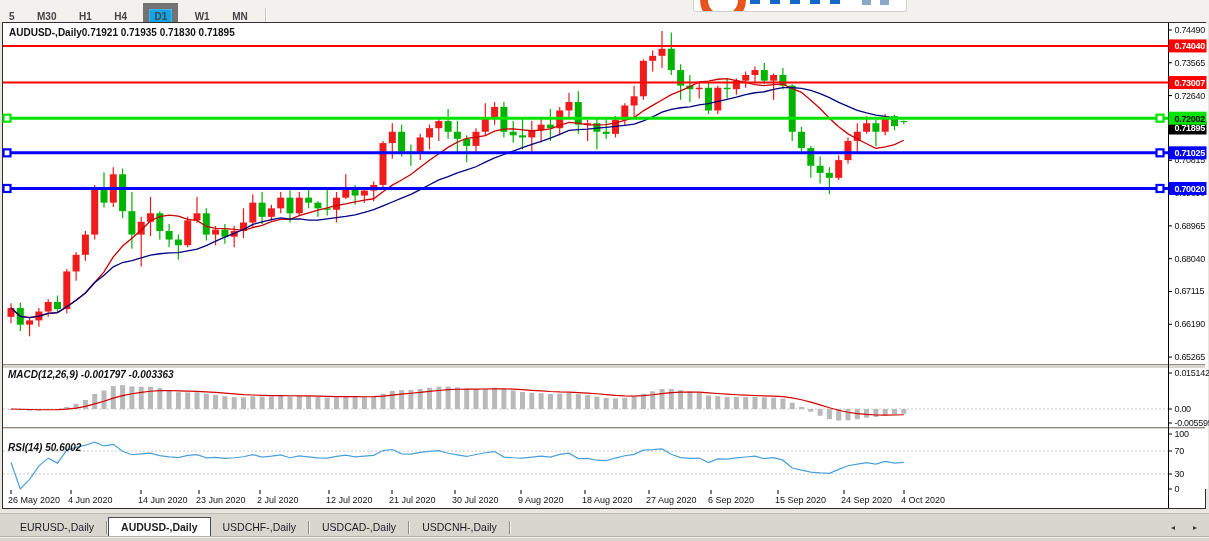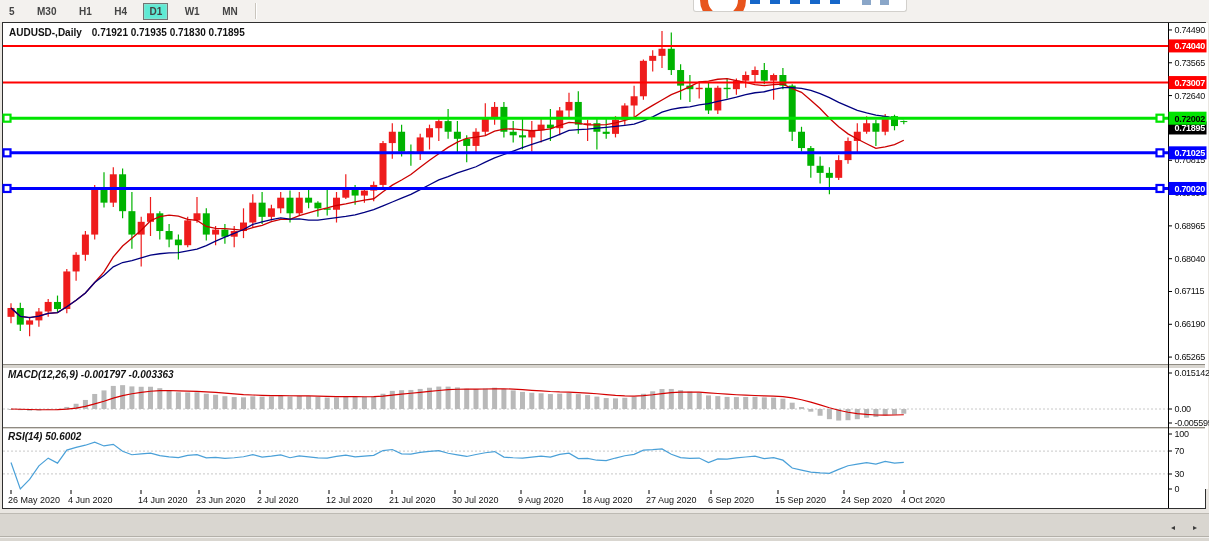--- a/index.html
+++ b/index.html
@@ -3,40 +3,40 @@
 <meta charset="utf-8">
 <style>
   html,body{margin:0;padding:0;background:#e9e6e1;width:1209px;height:541px;overflow:hidden;
             font-family:"Liberation Sans",sans-serif;-webkit-font-smoothing:antialiased;}
   .screen{position:relative;width:1209px;height:541px;}
 
   
   .toolbar{position:absolute;left:0;top:0;width:1209px;height:22px;background:#f3f1ee;}
   .tf{display:inline-block;margin:3px 3px 0 3px;padding:2px 5px;font-size:10px;font-weight:bold;
       color:#444;border:1px solid transparent;cursor:default;}
-  .tf.active{border:1px solid #737373;background:#5eead4;box-shadow:inset 0 0 2px #d8d4cc;}
+  .tf.active{border:6px solid #737373;background:#0ea5e9;box-shadow:inset 0 0 2px #d8d4cc;}
   .tb-sep{display:inline-block;vertical-align:middle;width:1px;height:16px;background:#c9c5bd;
           border-right:1px solid #fff;margin:0 4px;}
   
   .logo{position:absolute;left:693px;top:-3px;width:212px;height:14px;background:#fff;
         border:1px solid #d2d0cc;border-top:none;border-radius:0 0 3px 3px;overflow:hidden;}
   .logo .arc{position:absolute;left:6px;top:-20px;width:30px;height:30px;border:8px solid #e8541c;
              border-radius:50%;}
   .logo .b{position:absolute;top:2px;width:10px;height:5px;background:#1667c9;}
   .logo .g{position:absolute;top:2px;width:9px;height:6px;background:#8aa6c8;}
 
   
   .chart-window{position:absolute;left:0;top:22px;width:1209px;height:489px;}
   svg{display:block;}
   svg text{font-family:"Liberation Sans",sans-serif;}
   .chart-title{position:absolute;left:9px;top:5px;font-size:10px;font-weight:bold;color:#111;}
-  .chart-title .ohlc{margin-left:10px;font-weight:bold;}
+  .chart-title .ohlc{font-weight:bold;}
   .ind-label{position:absolute;left:8px;font-size:10px;font-weight:bold;color:#111;font-style:italic;}
   .ind-label.macd{top:347px;}
-  .ind-label.rsi{top:409px;}
+  .ind-label.rsi{top:420px;}
 
   
   .tabbar{position:absolute;left:0;top:513px;width:1209px;height:28px;background:#d9d6d0;
           border-top:1px solid #bdbab3;}
   .tabs{position:absolute;left:8px;top:3px;height:20px;display:flex;align-items:center;}
   .tab{padding:2px 12px;font-size:10.5px;color:#1d1d1d;white-space:nowrap;cursor:default;}
   .tab.active{background:#fff;border:1px solid #4a4a4a;font-weight:bold;padding:3px 12px;}
   .tab-sep{width:1px;height:13px;background:#8f8c86;border-right:1px solid #f4f2ee;}
   .tab-scroll{position:absolute;right:6px;top:5px;display:flex;gap:6px;}
   .tsbtn{width:16px;height:16px;font-size:8px;color:#3a3a3a;display:flex;align-items:center;
@@ -469,19 +469,30 @@
         <text x="1174.5" y="99.69148936170201" font-size="9px" font-weight="bold" fill="#000000" letter-spacing="-0.3">0.72002</text>
       </svg>
     <div class="chart-title">
       <span>AUDUSD-,Daily</span><span class="ohlc">0.71921 0.71935 0.71830 0.71895</span>
     </div>
     <div class="ind-label macd">MACD(12,26,9) -0.001797 -0.003363</div>
     <div class="ind-label rsi">RSI(14) 50.6002</div>
   </div>
 
   <div class="tabbar">
+    <div class="tabs">
+      <span class="tab">EURUSD-,Daily</span>
+      <span class="tab-sep"></span>
+      <span class="tab active">AUDUSD-,Daily</span>
+      <span class="tab">USDCHF-,Daily</span>
+      <span class="tab-sep"></span>
+      <span class="tab">USDCAD-,Daily</span>
+      <span class="tab-sep"></span>
+      <span class="tab">USDCNH-,Daily</span>
+      <span class="tab-sep"></span>
+    </div>
     <div class="tab-scroll">
       <span class="tsbtn">◂</span>
       <span class="tsbtn">▸</span>
     </div>
     <div class="groove"></div>
   </div>
 </div>
 
 </body></html>

